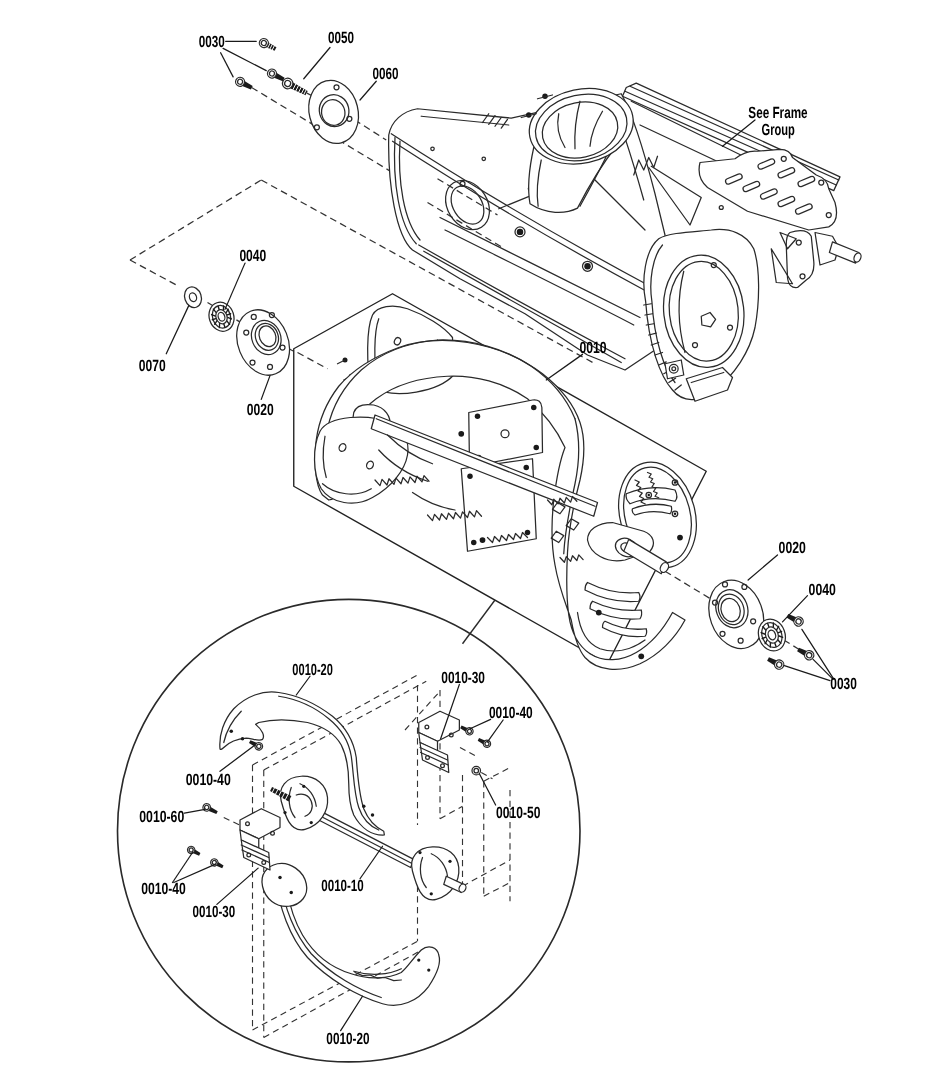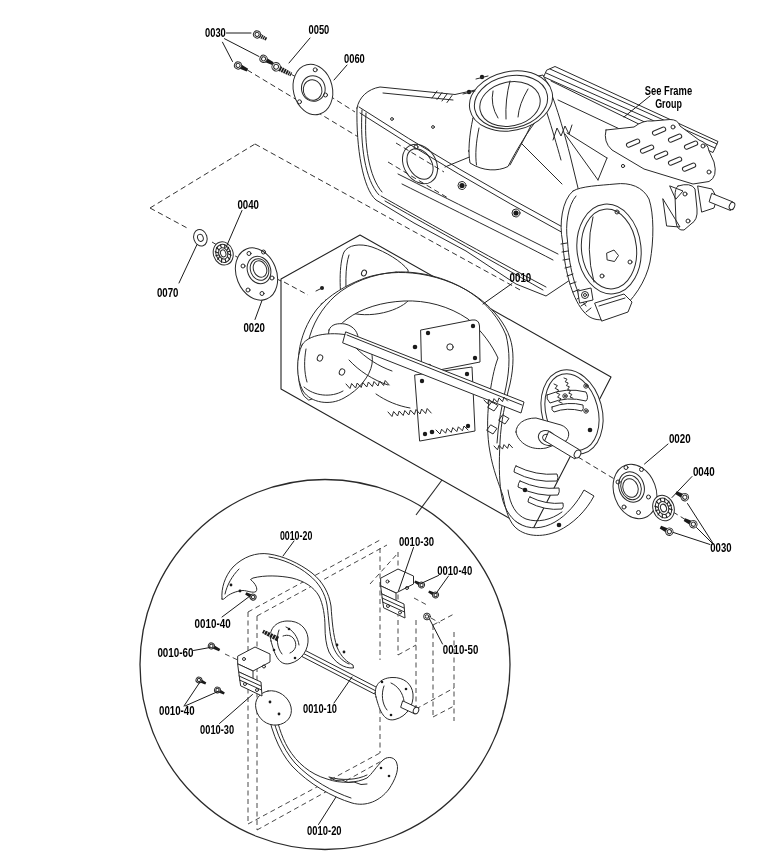--- a/index.html
+++ b/index.html
@@ -1,16 +1,16 @@
 <!DOCTYPE html>
 <html><head>
 <meta charset="utf-8">
 <style>
 html,body{margin:0;padding:0;background:#fff;}
-#page{position:relative;width:712px;height:863px;background:#fff;overflow:hidden;padding-left:46px;}
+#page{position:relative;width:712px;height:863px;background:#fff;overflow:hidden;}
 text{font-family:"Liberation Sans",sans-serif;font-weight:bold;fill:#000;}
 </style>
 </head>
 <body>
 <div id="page">
 <svg width="759" height="863" viewBox="0 0 759 863">
 <rect x="0" y="0" width="759" height="863" fill="#ffffff"></rect>
 
 <g stroke="#333" stroke-width="1" fill="none" stroke-dasharray="5.5 3.5">
   <path d="M245.5,74.5 L258,81"></path>

